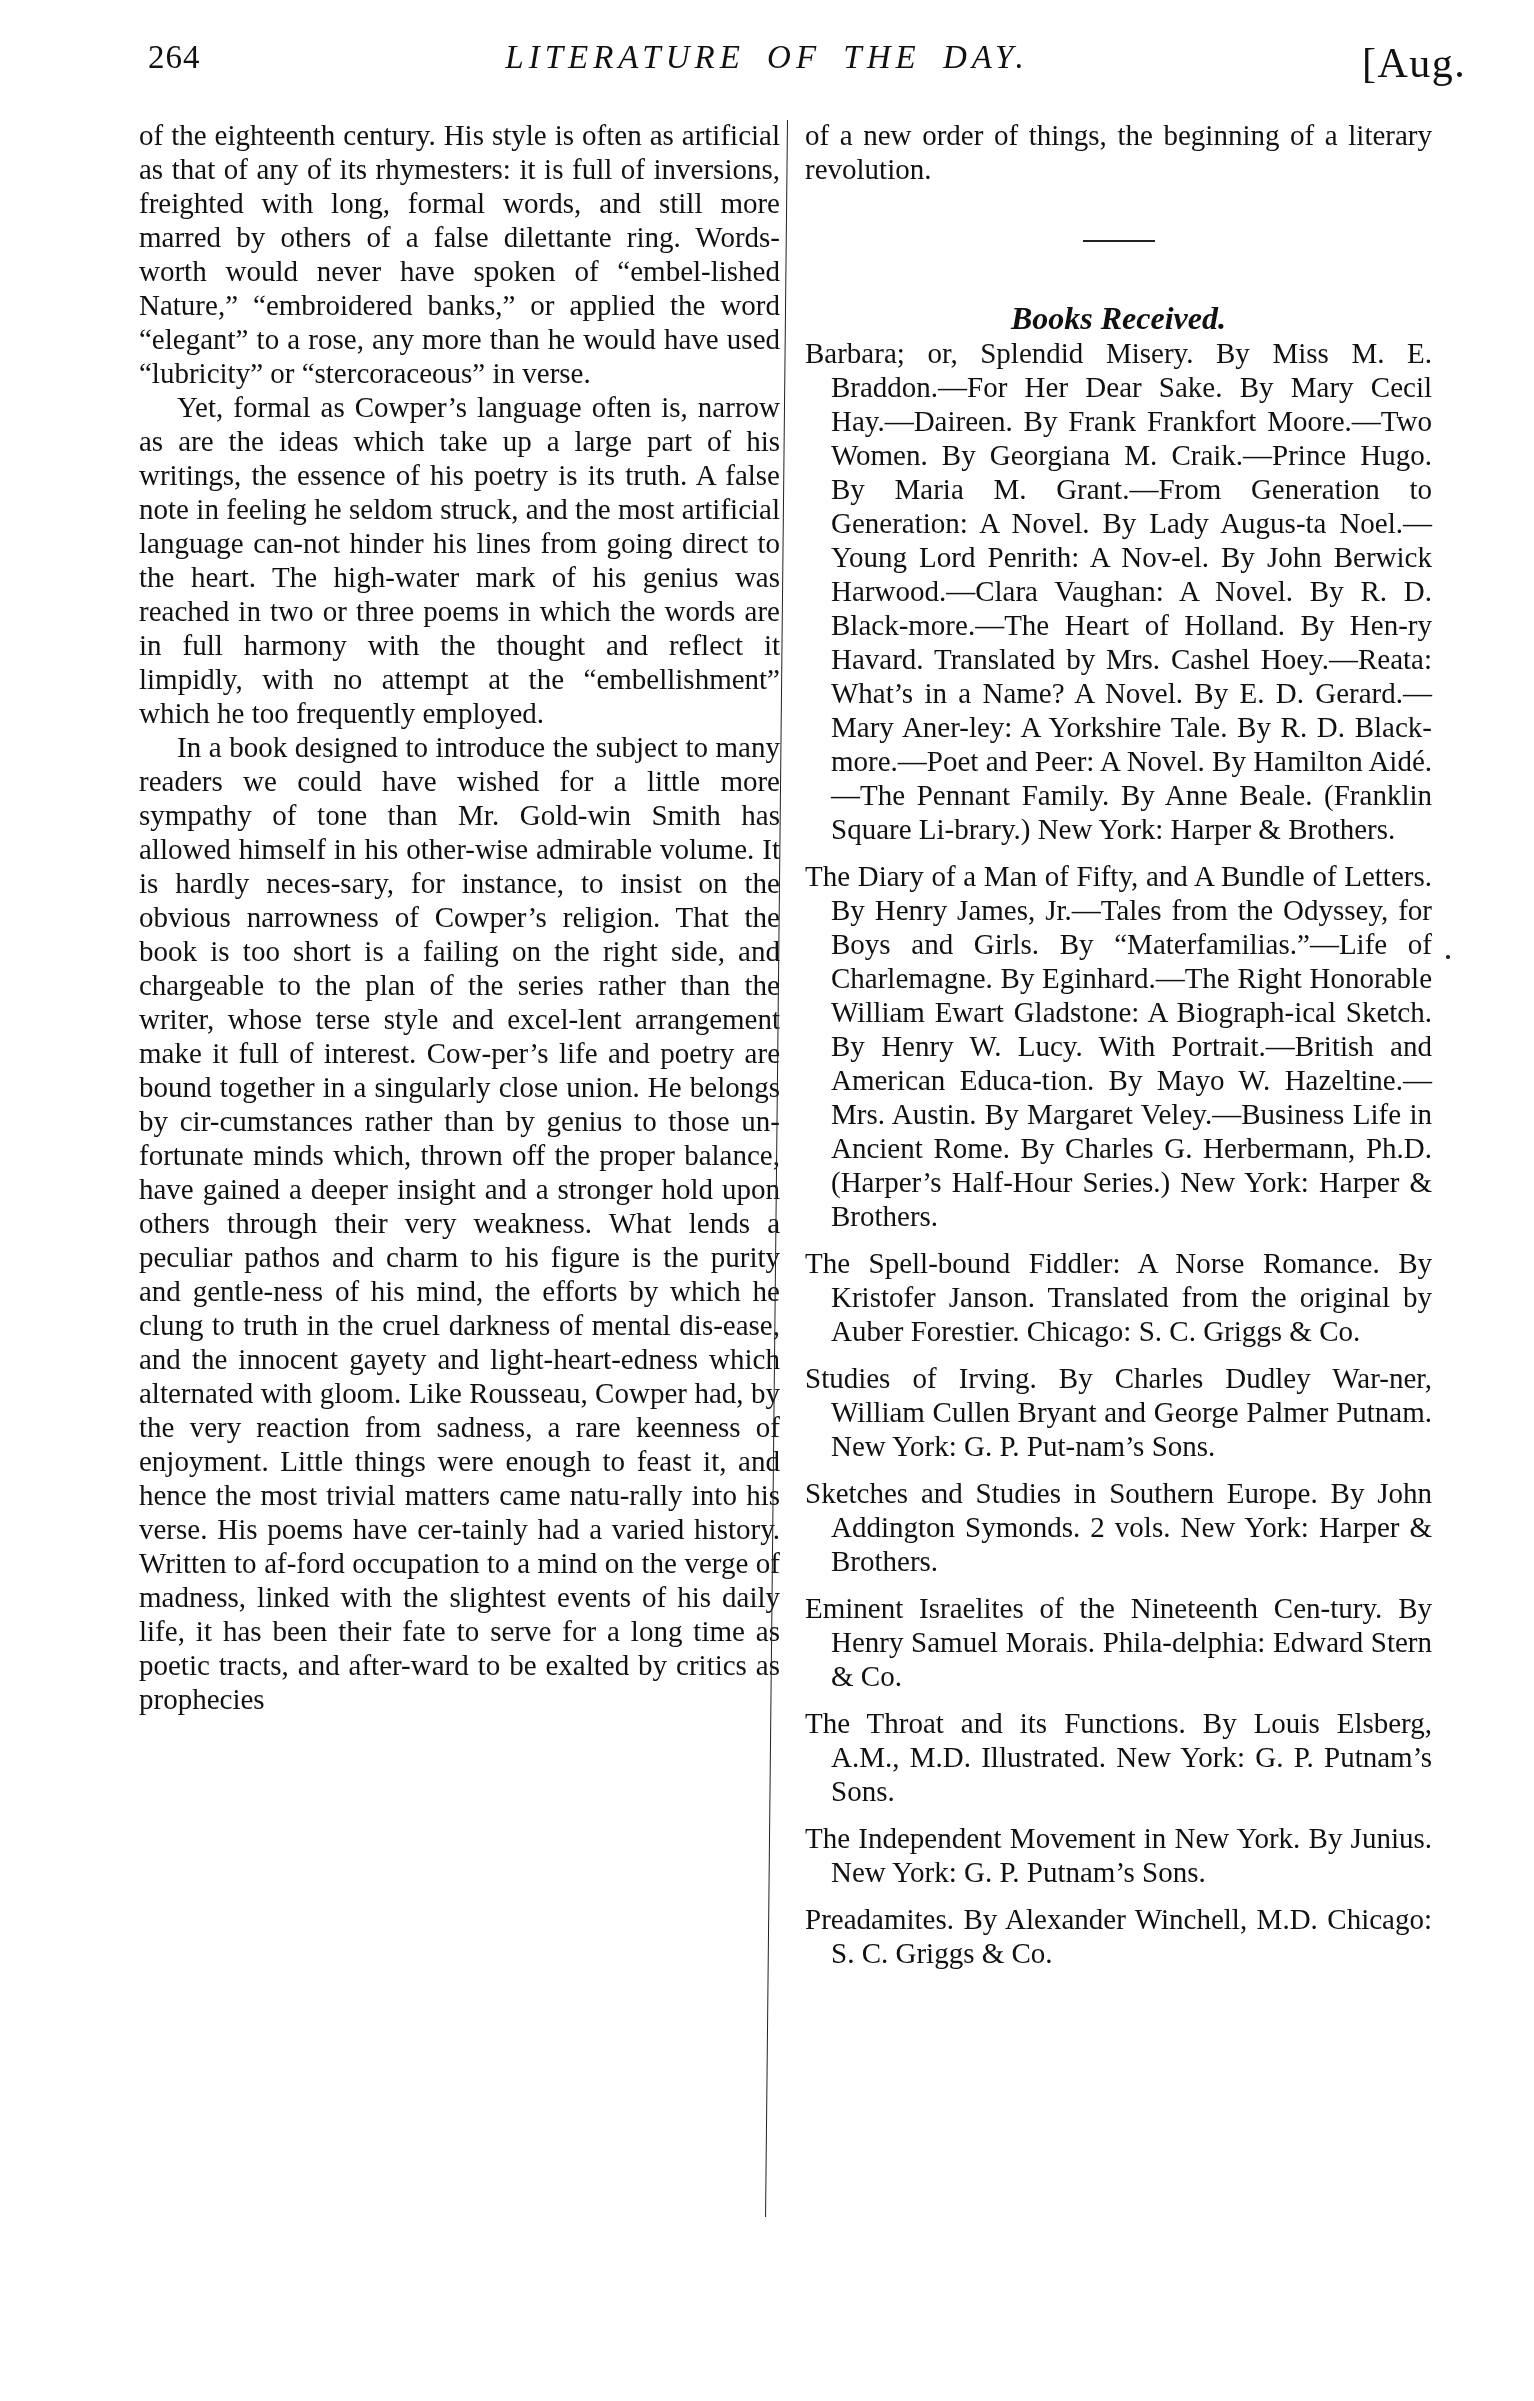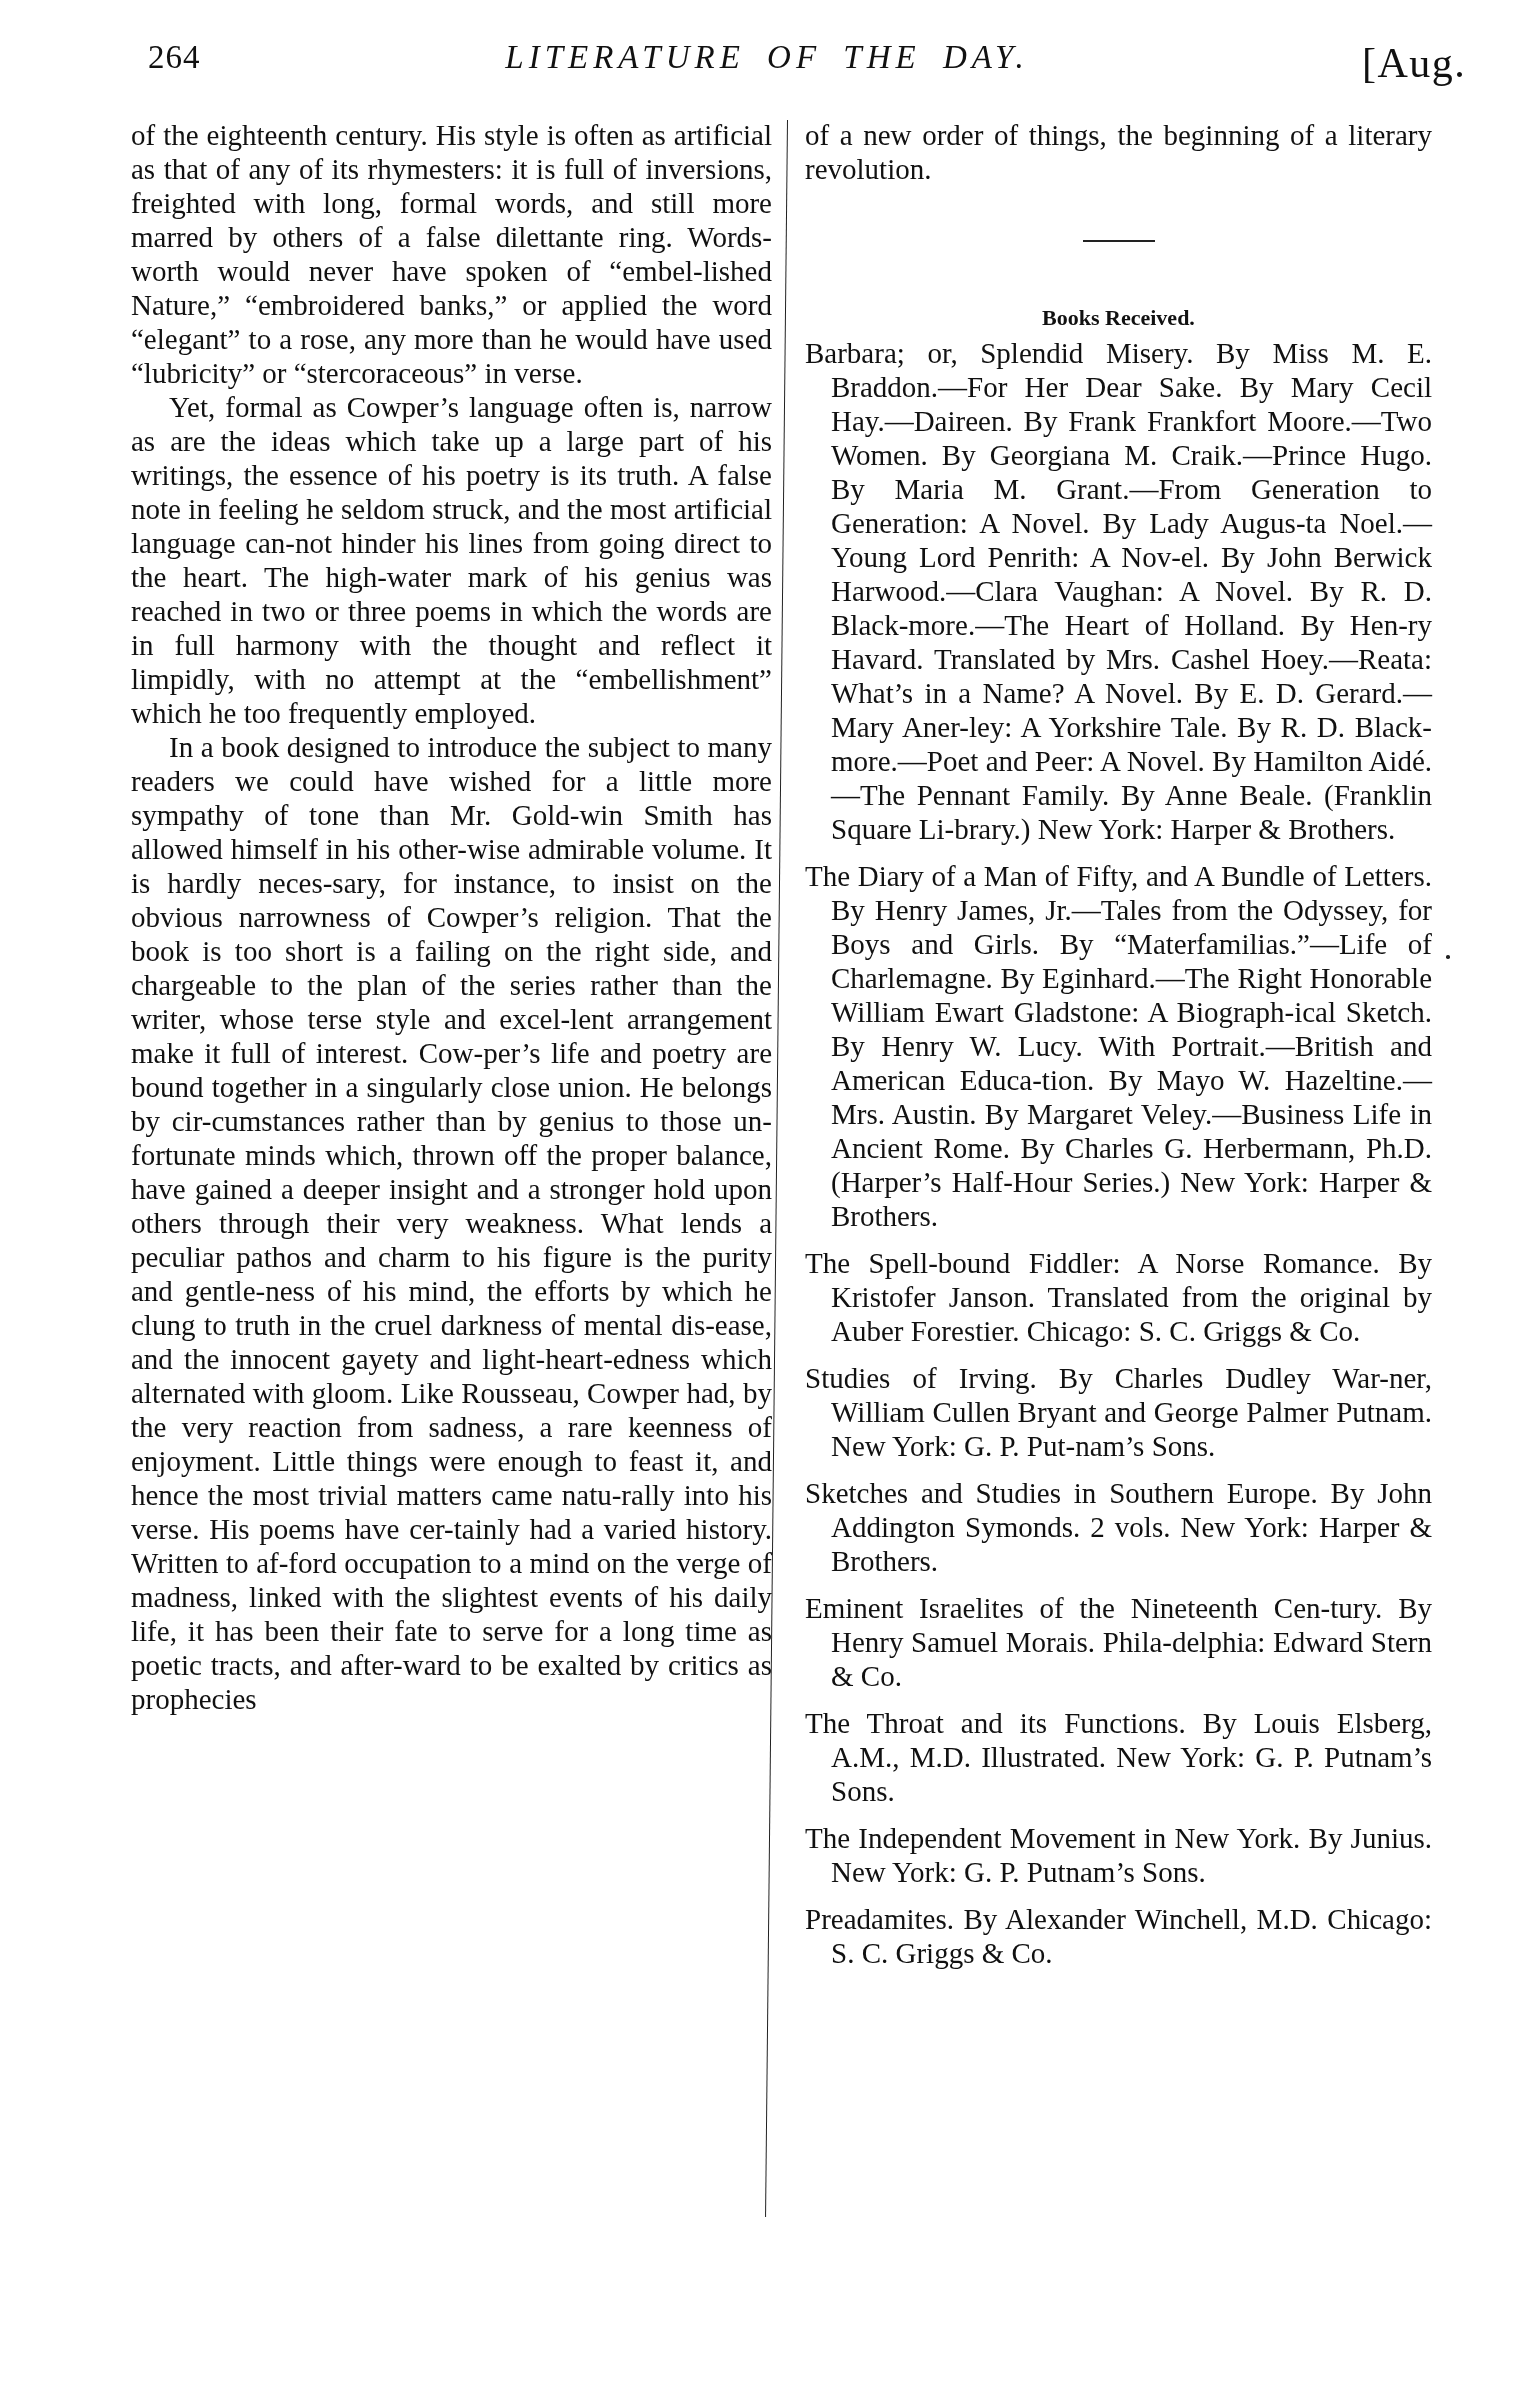--- a/index.html
+++ b/index.html
@@ -19,34 +19,34 @@
     font-size: 33px; font-style: italic; letter-spacing: 5px; word-spacing: 9px;
   }
   .running-date {
     position: absolute; left: 1362px; top: 0; font-size: 42px; letter-spacing: 1.5px;
   }
   .column {
     position: absolute; top: 118px;
     font-size: 29px; line-height: 34px; text-align: justify;
     hyphens: manual;
   }
-  .col-left { left: 131px; width: 641px; }
+  .col-left { left: 139px; width: 641px; }
   .col-right { left: 805px; width: 627px; }
   .column-divider {
     position: absolute; left: 787px; top: 120px; width: 0; height: 2097px;
     border-left: 1.5px solid #222222;
     transform: rotate(0.6deg); transform-origin: top left;
   }
   .para { margin: 0; }
   .para.indent { text-indent: 38px; }
   .section-rule {
     width: 72px; height: 0; border-top: 2px solid #222; margin: 54px auto 58px auto;
   }
   .section-heading {
-    text-align: center; font-size: 22px; margin: 0 0 0 0; line-height: 36px;
+    text-align: center; font-style: italic; font-size: 32px; margin: 0 0 0 0; line-height: 36px;
   }
   .book-entry {
     margin: 0; padding-left: 26px; text-indent: -26px; text-align: justify;
   }
   .book-entry + .book-entry { margin-top: 13px; }
   .stray-mark {
     position: absolute; width: 3.5px; height: 3.5px; border-radius: 50%; background: #222;
   }
 </style>
 </head>

